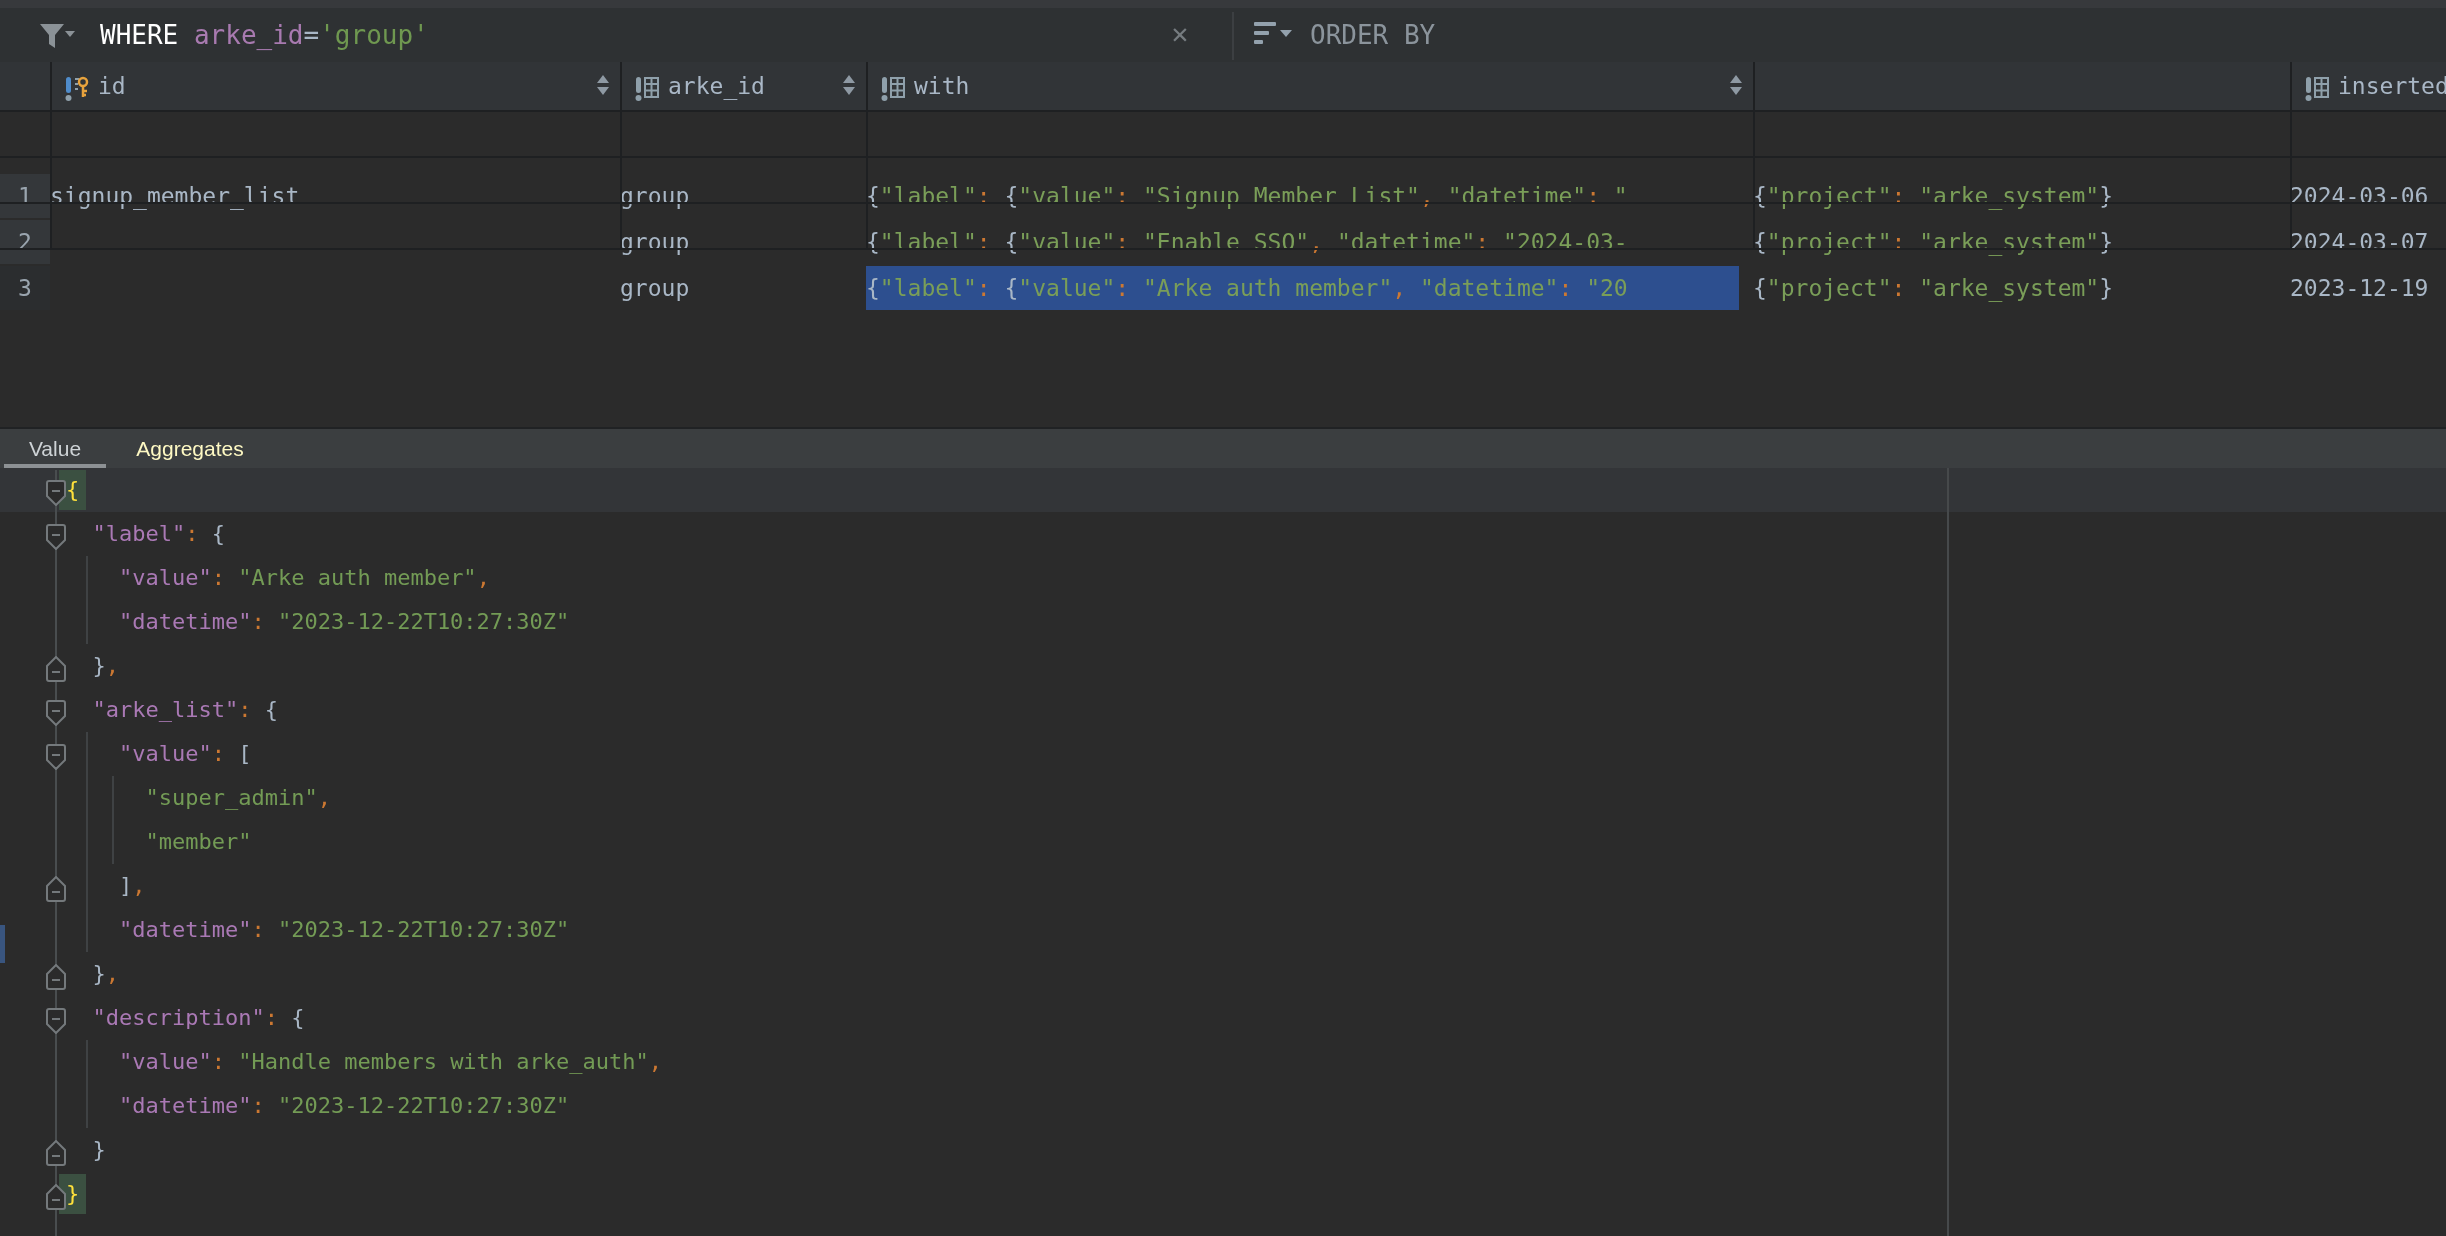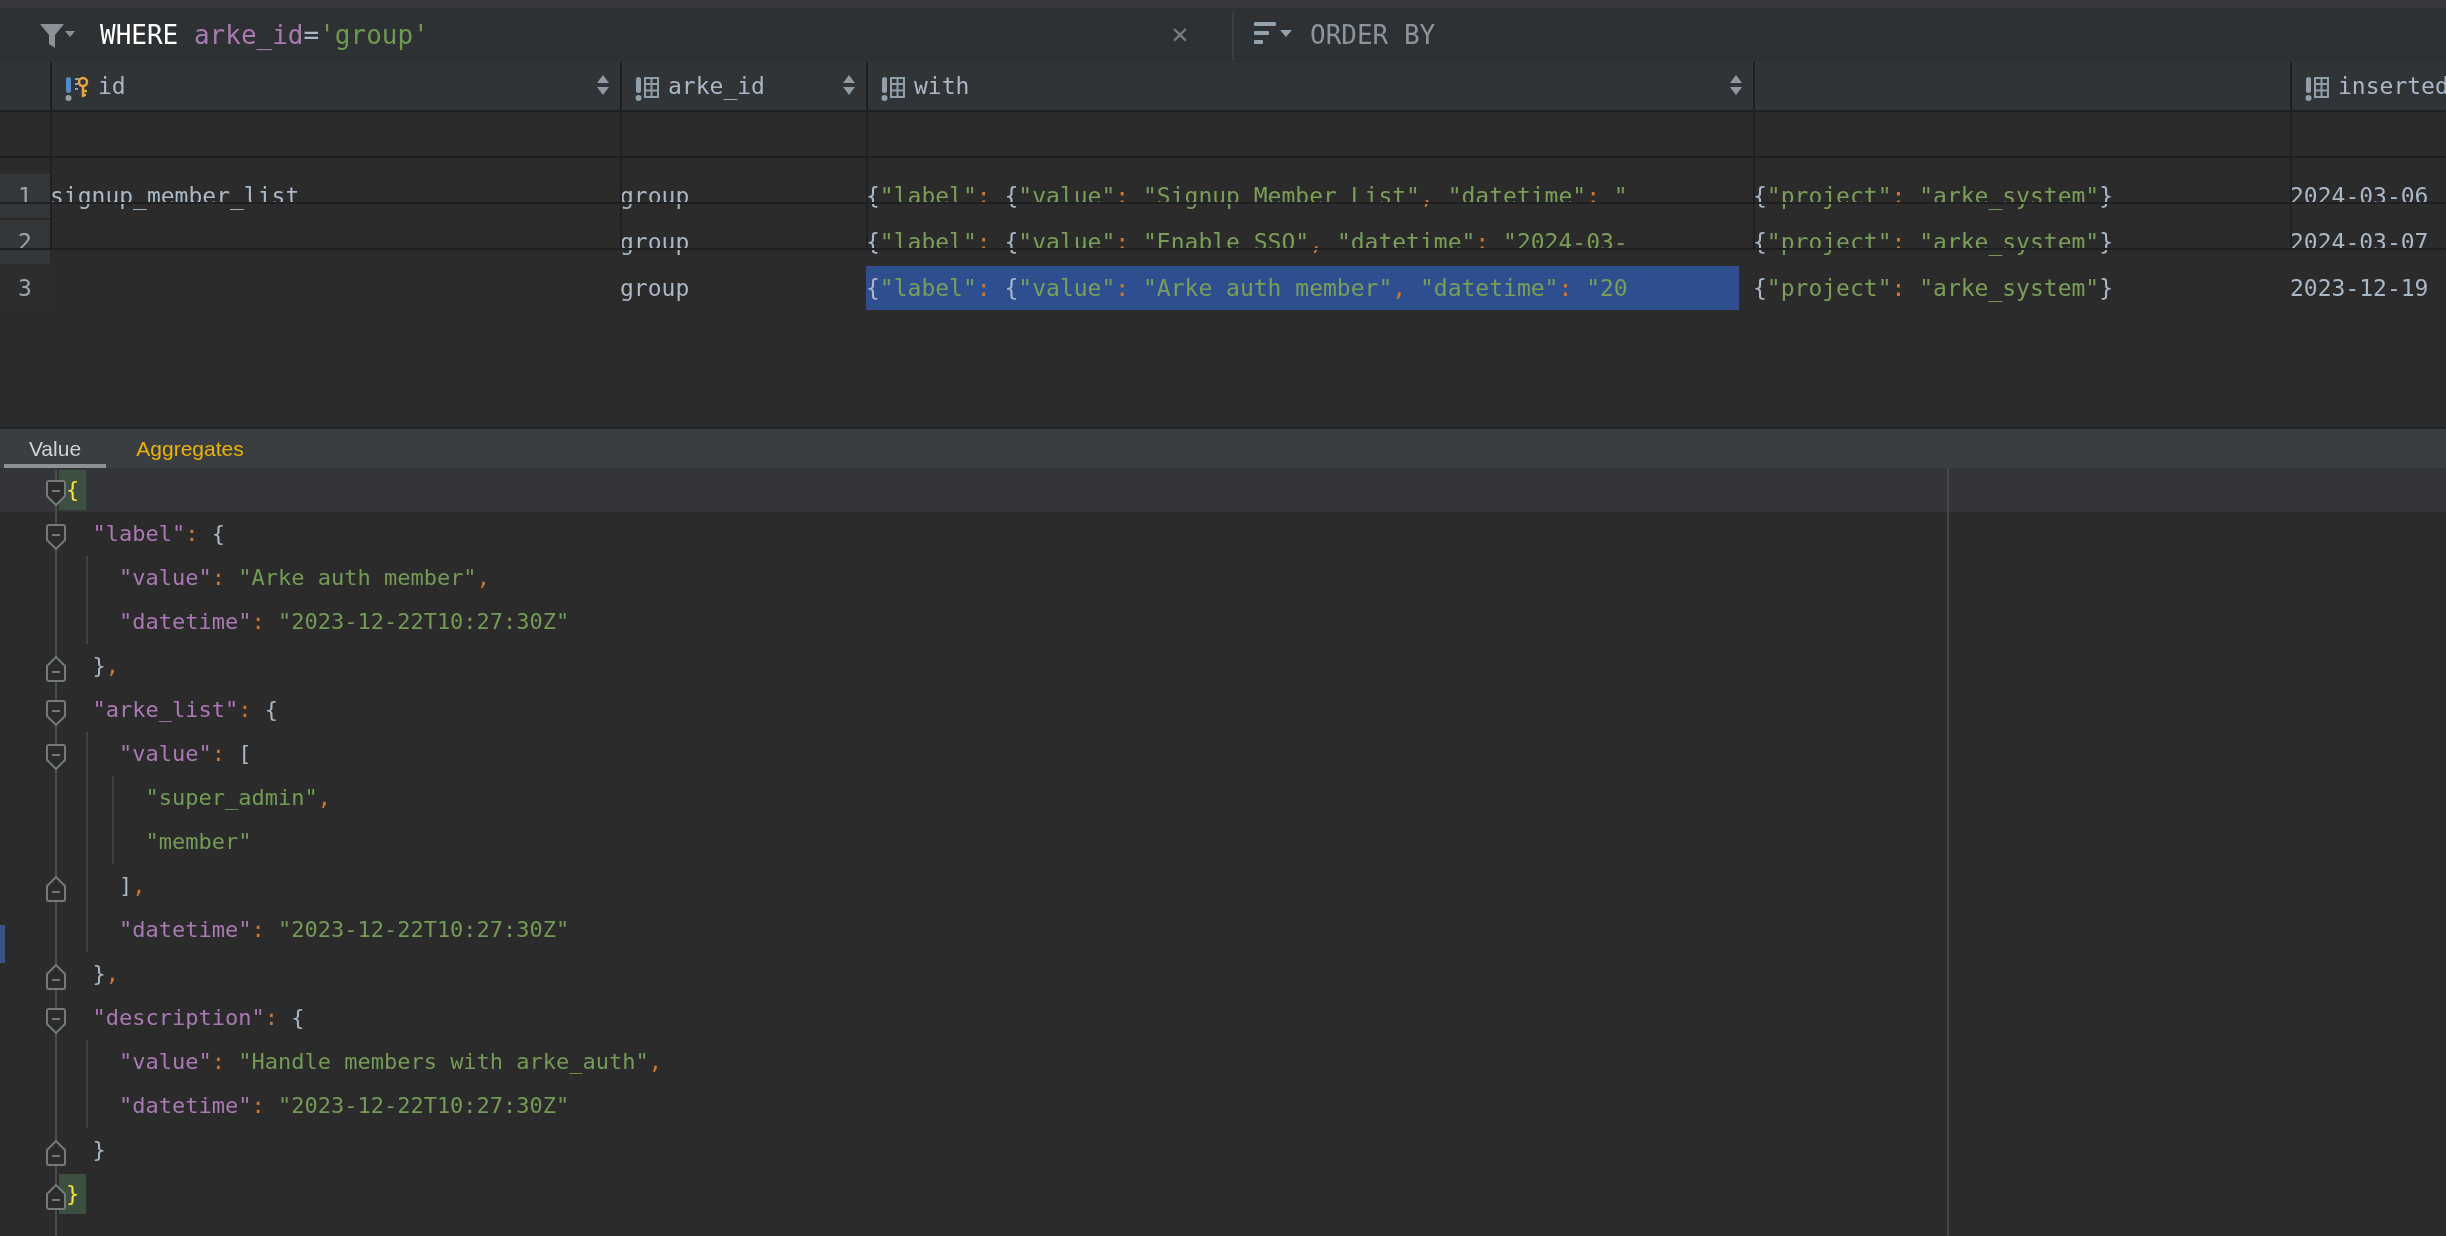--- a/index.html
+++ b/index.html
@@ -41,21 +41,21 @@
   .gutter-bg-sel{background:#2b2d2f;}
   .tk-p{color:#a9b7c6;}
   .tk-s{color:#7a9e58;}
   .tk-o{color:#cc7832;}
   .cell-sel{background:#2d4f8f;}
   .vline{position:absolute;top:0;width:2px;height:186px;background:#1e2022;}
   .hline{position:absolute;left:0;width:2446px;height:2px;background:#1e2022;}
   
   #tabbar{left:0;top:427px;width:2446px;height:41px;background:#3b3e40;
           border-top:2px solid #202224;font-family:"Liberation Sans",sans-serif;}
-  .tab{position:absolute;top:0;height:39px;line-height:39px;font-size:21px;color:#eab308;
+  .tab{position:absolute;top:0;height:39px;line-height:39px;font-size:21px;color:#fef9c3;
        text-align:center;cursor:pointer;}
   .tab.active{color:#ced3d6;}
   .tab .underline{position:absolute;left:4px;right:4px;bottom:0;height:4px;background:#8d9194;}
   #tab-actions{position:absolute;right:0;top:0;height:39px;}
   
   #editor{left:0;top:468px;width:2446px;height:768px;background:#2b2b2b;font-size:22px;}
   #caret-line{left:0;top:0;width:2446px;height:44px;background:#333538;}
   #gutter-line{left:55px;top:2px;width:2px;height:1228px;background:#494d4f;}
   #margin-guide{left:1947px;top:0;width:2px;height:768px;background:#46494b;}
   .jline{position:relative;height:44px;line-height:44px;padding-left:66px;white-space:pre;}

